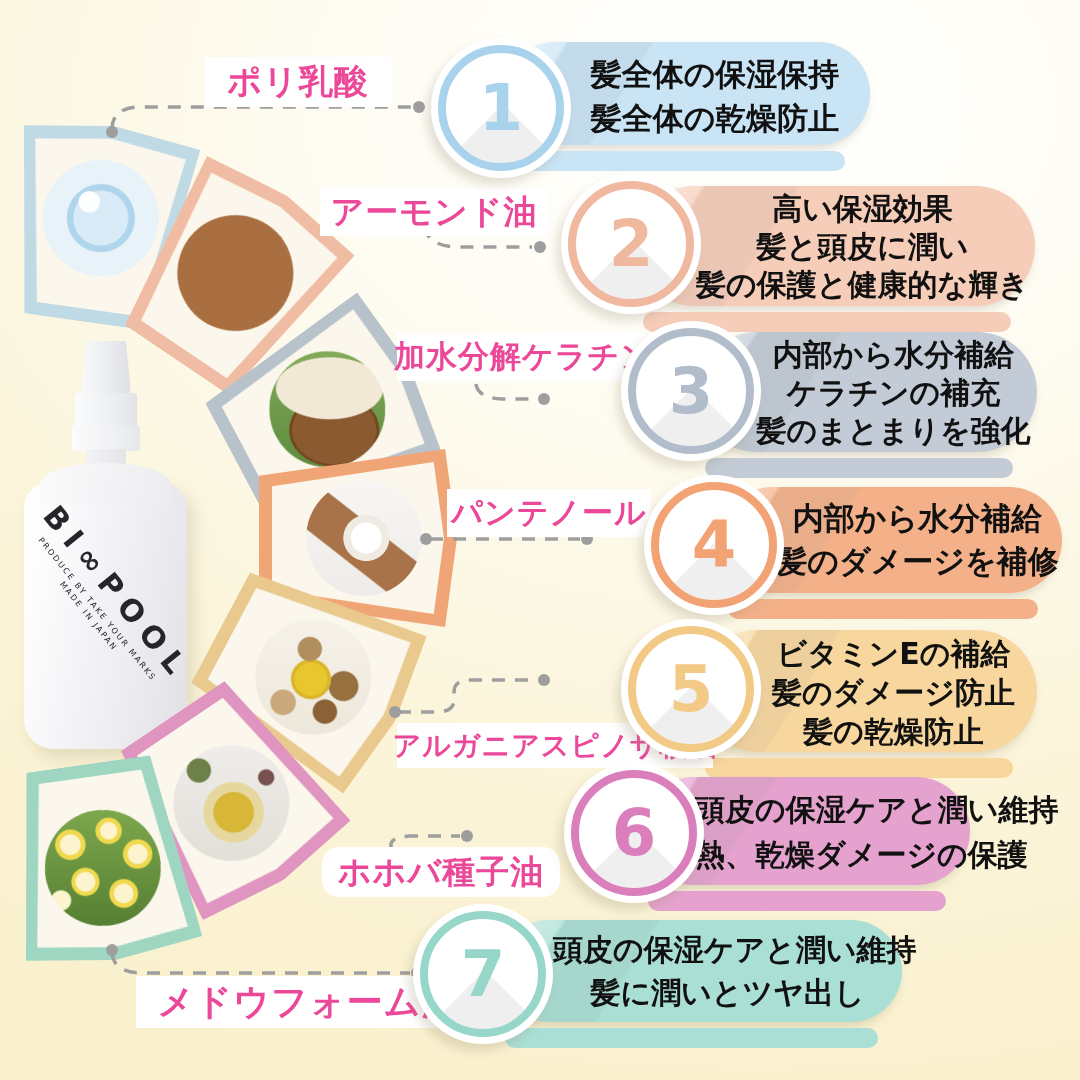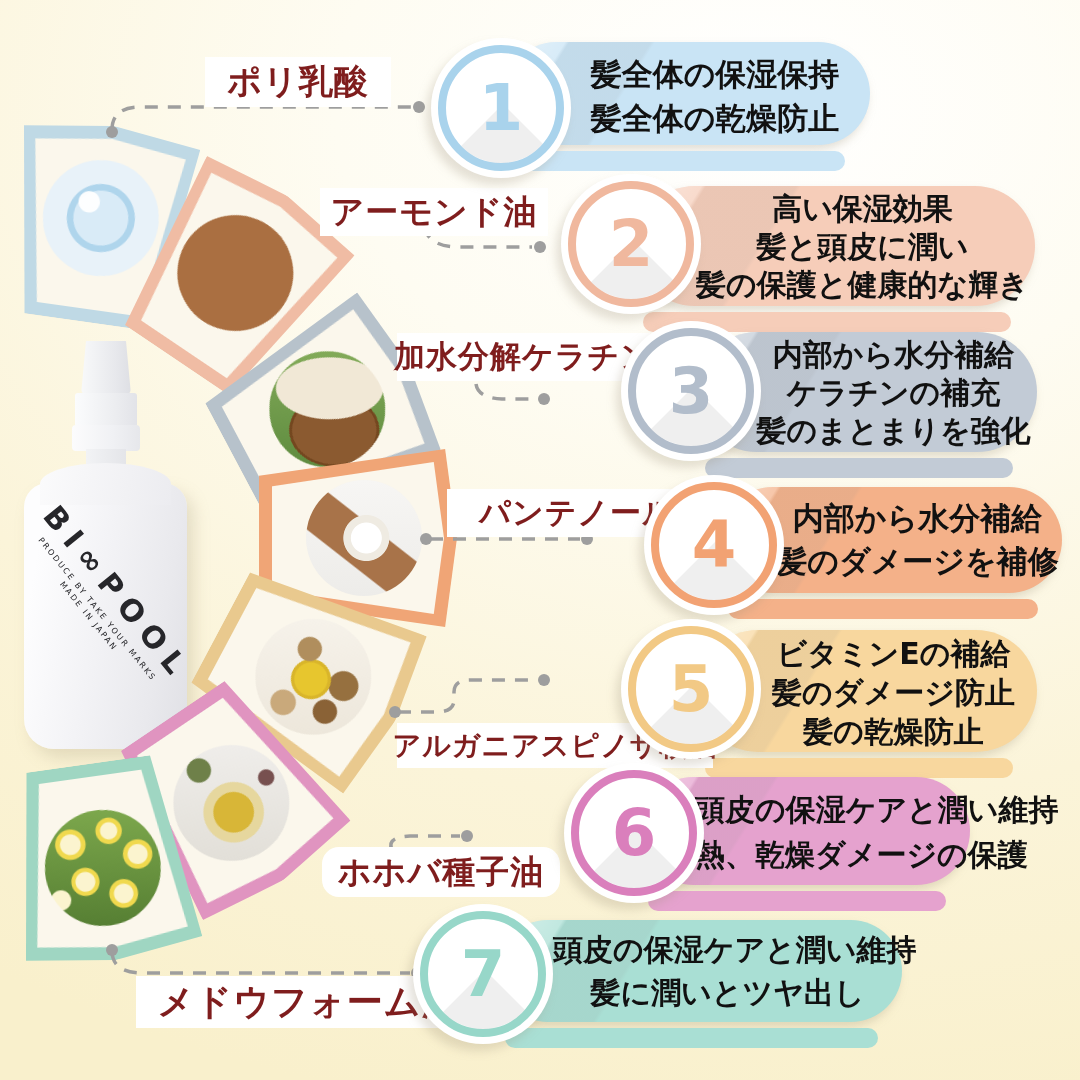--- a/index.html
+++ b/index.html
@@ -11,21 +11,21 @@
     position:relative;width:1080px;height:1080px;overflow:hidden;
     background:
       radial-gradient(130% 95% at 70% 10%, #FFFFFF 0%, #FEFCF2 30%, #FBF4D9 68%, #F9F0CC 100%);
   }
   
   #connectors{position:absolute;left:0;top:0;z-index:3;}
   #connectors path{fill:none;stroke:#9E9E9E;stroke-width:3.5;stroke-dasharray:13 10;}
   #connectors circle{fill:#9E9E9E;}
   
   .label{
-    position:absolute;z-index:5;background:#FFFFFF;color:#7f1d1d;
+    position:absolute;z-index:5;background:#FFFFFF;color:#ec4899;
     display:flex;align-items:center;justify-content:center;
     font-weight:800;white-space:nowrap;letter-spacing:1px;
   }
   
   .pill{
     position:absolute;z-index:4;border-radius:999px;
     filter:drop-shadow(-3px 5px 5px rgba(150,140,115,.28));
   }
   .pill::after{
     content:"";position:absolute;inset:0;border-radius:inherit;pointer-events:none;
@@ -204,21 +204,21 @@
     <path d="M392,850 Q386,837 410,836 L460,836"></path>
       <circle cx="467" cy="836" r="6"></circle>
     <path d="M112,952 Q113,972 140,973 L410,973"></path>
       <circle cx="112" cy="950" r="6"></circle>
       <circle cx="417" cy="973" r="6"></circle>
   </svg>
 
   <div class="label" style="left:205px;top:57px;width:186px;height:50px;font-size:34px;">ポリ乳酸</div>
   <div class="label" style="left:320px;top:188px;width:228px;height:48px;font-size:33px;">アーモンド油</div>
   <div class="label" style="left:397px;top:333px;width:253px;height:48px;font-size:31px;">加水分解ケラチン</div>
-  <div class="label" style="left:447px;top:489px;width:204px;height:48px;font-size:31px;padding-left:28px;">パンテノール</div>
+  <div class="label" style="left:447px;top:489px;width:204px;height:48px;font-size:31px;">パンテノール</div>
   <div class="label" style="left:397px;top:723px;width:316px;height:45px;font-size:28px;">アルガニアスピノサ核油</div>
   <div class="label" style="left:322px;top:847px;width:238px;height:50px;font-size:33px;border-radius:17px;">ホホバ種子油</div>
   <div class="label" style="left:136px;top:976px;width:344px;height:52px;font-size:36px;">メドウフォーム油</div>
 
   <div class="r1">
     <div class="pill" style="left:505px;top:42px;width:365px;height:103px;"></div>
     <div class="lip" style="left:513px;top:151px;width:332px;"></div>
     <div class="benefit" style="left:560px;top:52px;width:310px;font-size:31px;line-height:44px;">
       <div>髪全体の保湿保持</div>
       <div>髪全体の乾燥防止</div>

